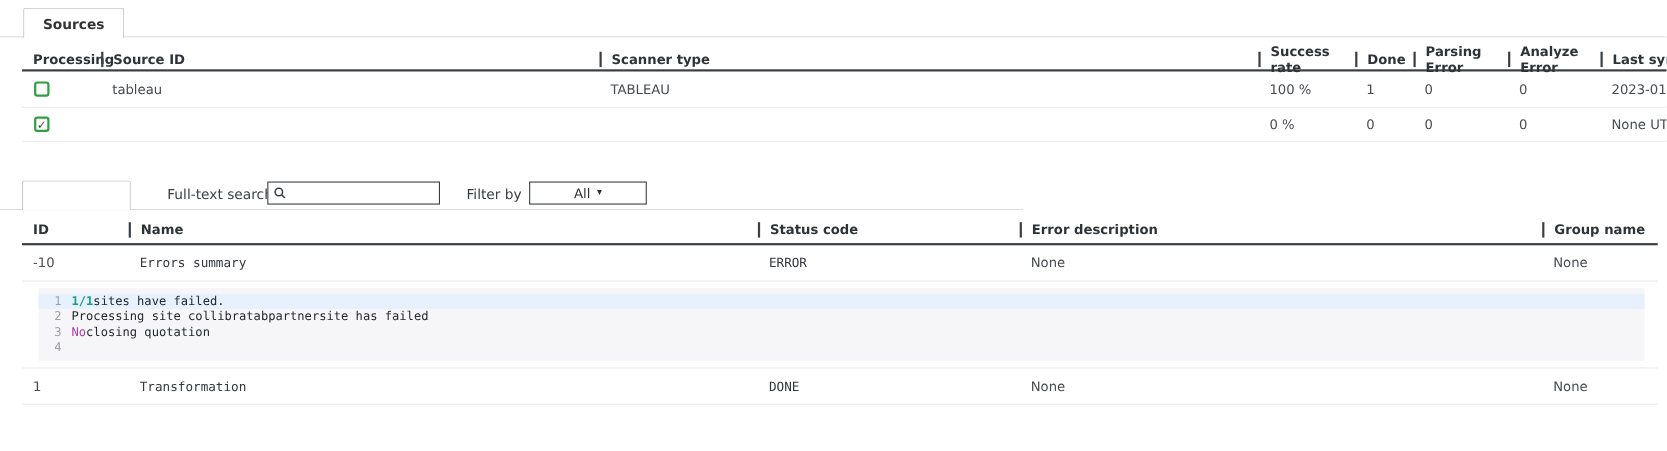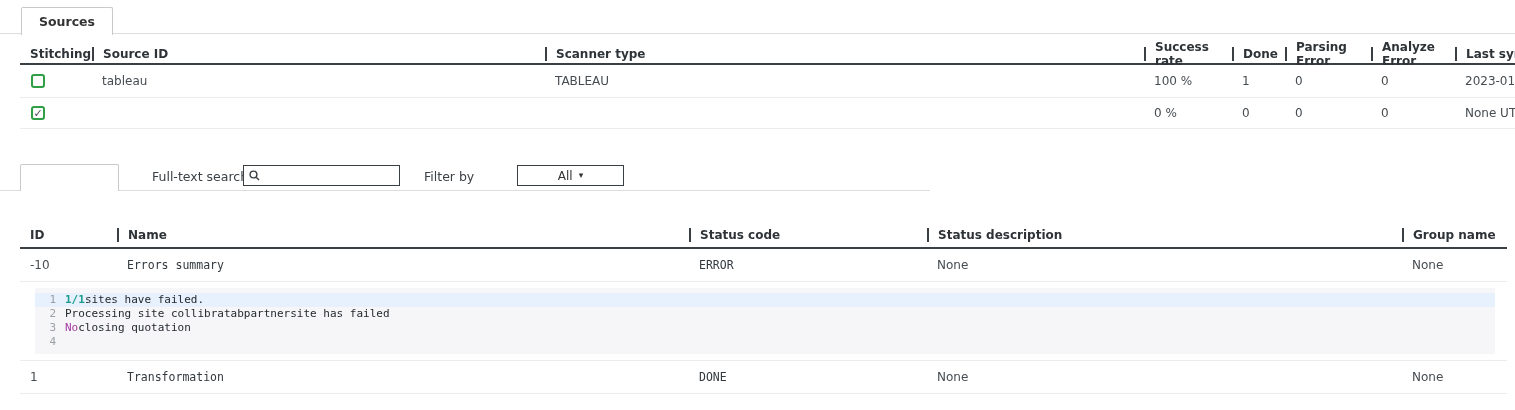--- a/index.html
+++ b/index.html
@@ -45,26 +45,26 @@
   .f-tab{position:absolute;left:20px;top:164px;width:99px;height:27px;background:#fff;
          border:1px solid #c9c9c9;border-bottom:none;border-radius:2px 2px 0 0;z-index:2;cursor:pointer;}
   .flabel{position:absolute;top:169px;font-size:12.5px;color:#3b4045;}
   .search-label{left:152px;}
   .filter-label{left:424px;}
   .search-box{position:absolute;left:243px;top:165px;width:157px;height:21px;border:1px solid var(--dark);
               background:#fff;display:flex;align-items:center;padding-left:5px;gap:4px;}
   .search-box input{border:none;outline:none;flex:1;min-width:0;font:12px "DejaVu Sans",sans-serif;background:transparent;}
   .dropdown{position:absolute;left:481px;top:165px;width:107px;height:21px;border:1px solid var(--dark);
             background:#fff;display:flex;align-items:center;justify-content:center;gap:6px;
-            font-size:12px;color:#333;cursor:pointer;margin-left:36px;}
+            font-size:12px;color:#333;cursor:pointer;}
   .caret{font-size:9px;line-height:1;color:#333;}
   
   .t2{position:absolute;left:20px;top:196px;width:1487px;}
   .t2 .hrow,.t2 .trow{grid-template-columns:97px 572px 238px 475px 105px;}
-  .t2 .hrow{height:27px;margin-top:26px;}
+  .t2 .hrow{height:27px;}
   .t2 .trow{height:33px;}
   
   .logwrap{border-bottom:1px solid #ececec;padding:6px 0 6px 15px;}
   .codeblock{width:1460px;background:#f6f6f8;padding:5px 0;
              font-family:"DejaVu Sans Mono","Liberation Mono",monospace;font-size:11px;line-height:14px;color:#24292e;}
   .codeline{display:flex;padding-left:7px;}
   .codeline.hl{background:var(--hl-blue);}
   .lnum{width:14px;text-align:right;margin-right:9px;color:#9aa0a6;flex:none;}
   .seg.teal{color:var(--code-teal);font-weight:bold;}
   .seg.purple{color:var(--code-purple);text-align:right;}
@@ -73,21 +73,21 @@
 <body>
 
 <div class="tabline"></div>
 <div class="tabs">
   <div class="tab active">Sources</div>
 </div>
 
 <div class="t1">
   <div class="hrow">
     <div class="hc first">
-        <span>Stitching</span>
+        <span>Processing</span>
       </div>
     <div class="hc">
         <i class="sep"></i>
         <span>Source ID</span>
       </div>
     <div class="hc">
         <i class="sep"></i>
         <span>Scanner type</span>
       </div>
     <div class="hc">
@@ -163,21 +163,21 @@
     <div class="hc">
         <i class="sep"></i>
         <span>Name</span>
       </div>
     <div class="hc">
         <i class="sep"></i>
         <span>Status code</span>
       </div>
     <div class="hc">
         <i class="sep"></i>
-        <span>Status description</span>
+        <span>Error description</span>
       </div>
     <div class="hc">
         <i class="sep"></i>
         <span>Group name</span>
       </div>
   </div>
 
   <div class="trow">
     <div class="cell">-10</div>
     <div class="cell mono">Errors summary</div>

